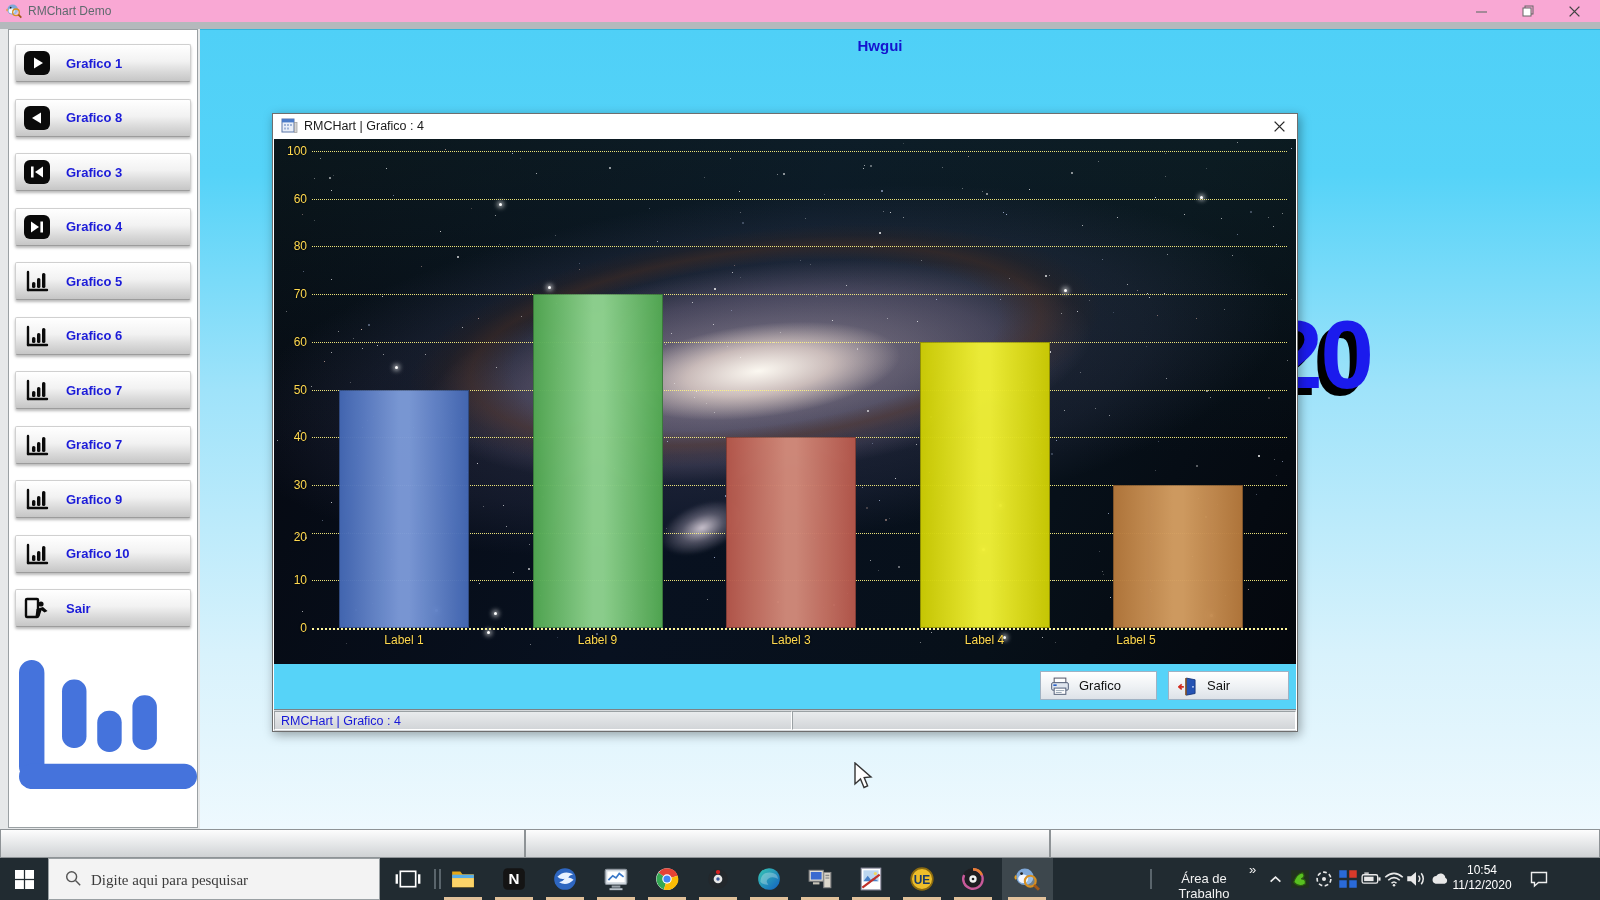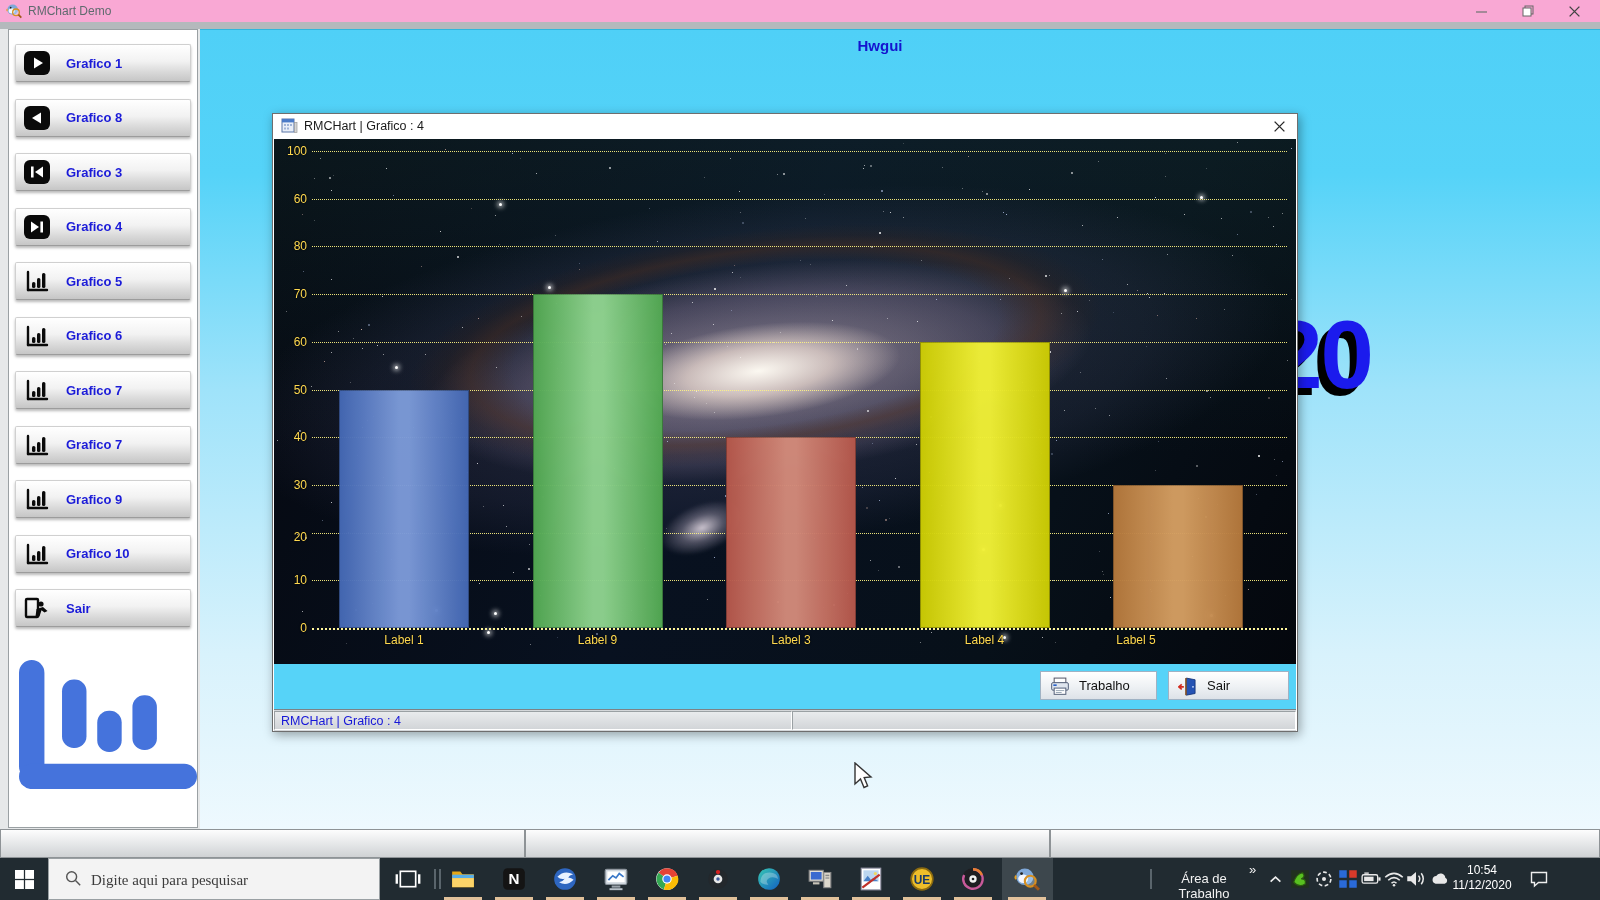--- a/index.html
+++ b/index.html
@@ -684,21 +684,21 @@
   <div class="abs" id="cw-strip">
       <div class="cw-btn" style="left: 766px; width: 117px;">
         <span class="bico"><svg viewBox="0 0 24 24">
             <rect x="5" y="2.5" width="14" height="6" fill="#fff" stroke="#556" stroke-width="1.2"></rect>
             <rect x="2" y="8" width="20" height="9" rx="1.5" fill="#dfe5ee" stroke="#55617a" stroke-width="1.2"></rect>
             <rect x="4" y="10" width="4" height="2" fill="#2c62c8"></rect>
             <rect x="5" y="14.5" width="14" height="7.5" fill="#fff" stroke="#55617a" stroke-width="1.2"></rect>
             <line x1="7" y1="17.5" x2="17" y2="17.5" stroke="#89a" stroke-width="1"></line>
             <line x1="7" y1="19.8" x2="14" y2="19.8" stroke="#89a" stroke-width="1"></line>
           </svg></span>
-        <span class="blbl">Trabalho</span>
+        <span class="blbl">Grafico</span>
       </div>
       <div class="cw-btn" style="left: 894px; width: 121px;">
         <span class="bico"><svg viewBox="0 0 24 24">
             <path d="M10 2.5 L20.5 4.5 V21 L10 23 Z" fill="#2553b4" stroke="#123377" stroke-width="1"></path>
             <rect x="8.6" y="2.5" width="1.8" height="20.5" fill="#8a5220"></rect>
             <circle cx="18" cy="13" r="1.1" fill="#cfe0ff"></circle>
             <path d="M1.5 13 h5.5 M4.5 10 l-3.5 3 3.5 3" stroke="#d42b1e" stroke-width="2" fill="none"></path>
           </svg></span>
         <span class="blbl">Sair</span>
       </div>

